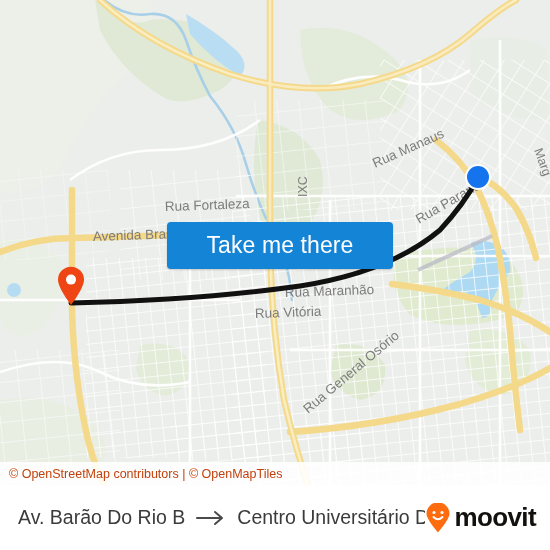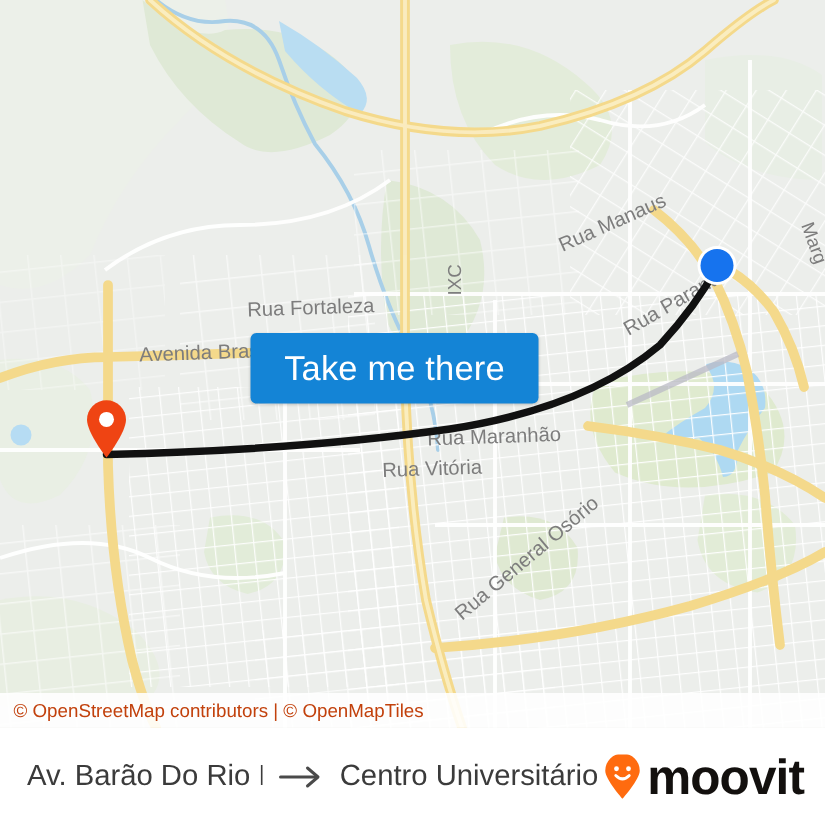--- a/index.html
+++ b/index.html
@@ -18,21 +18,21 @@
   
   .overlay-svg{position:absolute;left:0;top:0;width:550px;height:485px;display:block;pointer-events:none;}
 
   
   .pin{position:absolute;width:32px;height:42px;}
   .pin-origin{left:55px;top:264px;}
   .dest-dot{position:absolute;left:464px;top:163px;width:28px;height:28px;}
 
   
   .cta{
-    position:absolute;left:167px;top:222px;width:192px;height:47px;
+    position:absolute;left:167px;top:222px;width:226px;height:47px;
     background:#1484d6;border:0;border-radius:4px;
     color:#ffffff;font-size:23px;font-family:"Liberation Sans",sans-serif;
     letter-spacing:.1px;cursor:pointer;
     display:flex;align-items:center;justify-content:center;
     box-shadow:0 1px 2px rgba(0,0,0,.18);
     padding:0;
   }
 
   
   .attrib{
@@ -56,21 +56,21 @@
     font-size:19.5px;color:#3b3b3b;white-space:nowrap;overflow:hidden;
   }
   .ep-from{max-width:200px;}
   .ep-to{max-width:215px;}
   .arrow{
     flex:0 0 auto;margin:0 11px;color:#4a4a4a;display:flex;align-items:center;
   }
   .brand{
     flex:0 0 auto;display:flex;align-items:center;padding-right:14px;gap:3px;
   }
-  .brand-word{font-size:33px;font-weight:bold;color:#13100e;letter-spacing:-0.6px;}
+  .brand-word{font-size:26px;font-weight:bold;color:#13100e;letter-spacing:-0.6px;}
 
   
   .lbl{font-family:"Liberation Sans",sans-serif;fill:#7d7d7d;font-size:12.5px;}
   .lbl-big{font-size:13.5px;}
 </style>
 </head>
 <body>
 
 <div id="app">
 

